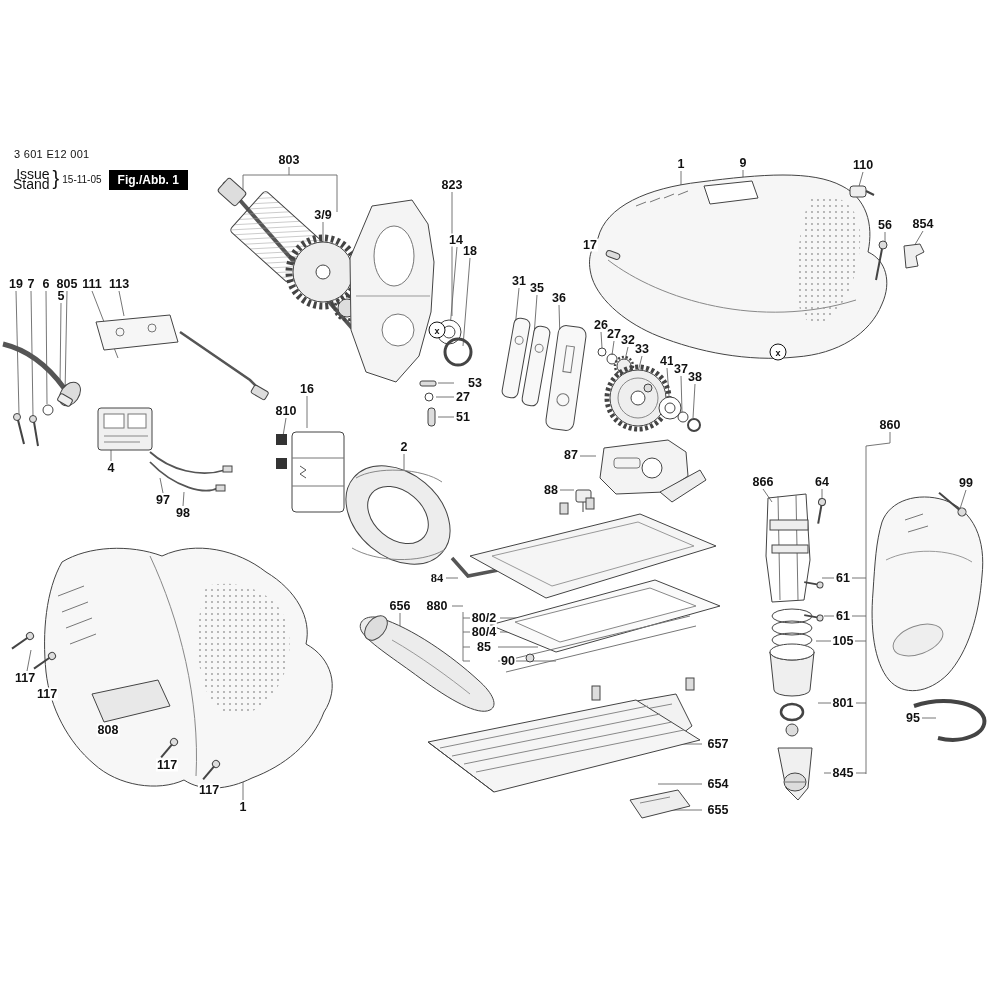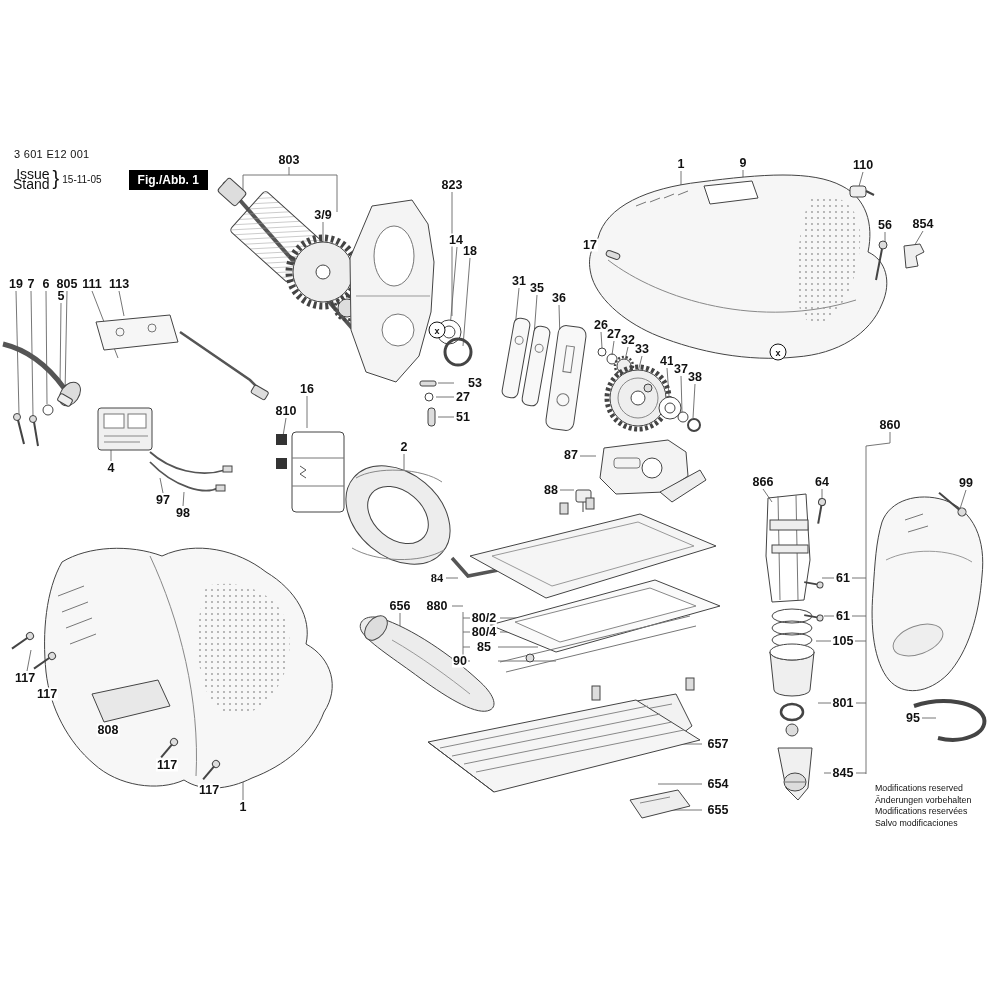--- a/index.html
+++ b/index.html
@@ -4,21 +4,21 @@
 <style>
   html,body{margin:0;padding:0;background:#fff;}
   .canvas{position:relative;width:1000px;height:1000px;background:#ffffff;
           font-family:"Liberation Sans",sans-serif;overflow:hidden;}
   .art{position:absolute;left:0;top:0;}
   .doc-number{position:absolute;left:14px;top:148px;font-size:11px;color:#111;letter-spacing:.3px;}
   .issue-row{position:absolute;left:13px;top:169px;display:flex;align-items:center;gap:3px;}
   .issue-stand{display:flex;flex-direction:column;font-size:14px;line-height:9.5px;color:#111;text-align:right;}
   .brace{font-size:20px;font-weight:300;margin-top:-2px;color:#111;}
   .issue-date{font-size:10px;color:#111;}
-  .fig-box{margin-left:24px;background:#000;color:#fff;font-weight:700;font-size:12px;padding:3px 9px;}
+  .fig-box{margin-left:4px;background:#000;color:#fff;font-weight:700;font-size:12px;padding:3px 9px;}
   .callout{position:absolute;transform:translate(-50%,-50%);font-size:12.5px;font-weight:700;
            color:#111;background:#fff;padding:0 1px;white-space:nowrap;line-height:13px;}
   .marker{position:absolute;transform:translate(-50%,-50%);width:15px;height:15px;border:1.4px solid #111;
           border-radius:50%;display:flex;align-items:center;justify-content:center;
           font-size:9px;font-weight:700;color:#111;background:#fff;}
   .notes{position:absolute;left:875px;top:783px;font-size:8.8px;line-height:11.5px;color:#111;}
 </style>
 </head>
 <body>
 
@@ -335,21 +335,21 @@
       <span class="callout" style="left: 111px; top: 468px;">4</span>
       <span class="callout" style="left: 163px; top: 500px;">97</span>
       <span class="callout" style="left: 183px; top: 513px;">98</span>
       <span class="callout" style="left: 571px; top: 455px;">87</span>
       <span class="callout" style="left: 551px; top: 490px;">88</span>
       <span class="callout" style="left: 437px; top: 578px; font-family: Liberation Serif, serif;">84</span>
       <span class="callout" style="left: 437px; top: 606px;">880</span>
       <span class="callout" style="left: 484px; top: 618px;">80/2</span>
       <span class="callout" style="left: 484px; top: 632px;">80/4</span>
       <span class="callout" style="left: 484px; top: 647px;">85</span>
-      <span class="callout" style="left: 460px; top: 661px;">90</span>
+      <span class="callout" style="left: 508px; top: 661px;">90</span>
       <span class="callout" style="left: 400px; top: 606px;">656</span>
       <span class="callout" style="left: 890px; top: 425px;">860</span>
       <span class="callout" style="left: 763px; top: 482px;">866</span>
       <span class="callout" style="left: 822px; top: 482px;">64</span>
       <span class="callout" style="left: 966px; top: 483px;">99</span>
       <span class="callout" style="left: 843px; top: 578px;">61</span>
       <span class="callout" style="left: 843px; top: 616px;">61</span>
       <span class="callout" style="left: 843px; top: 641px;">105</span>
       <span class="callout" style="left: 843px; top: 703px;">801</span>
       <span class="callout" style="left: 913px; top: 718px;">95</span>
@@ -360,20 +360,14 @@
       <span class="callout" style="left: 167px; top: 765px;">117</span>
       <span class="callout" style="left: 209px; top: 790px;">117</span>
       <span class="callout" style="left: 243px; top: 807px;">1</span>
       <span class="callout" style="left: 718px; top: 744px;">657</span>
       <span class="callout" style="left: 718px; top: 784px;">654</span>
       <span class="callout" style="left: 718px; top: 810px;">655</span>
       <span class="marker" style="left: 437px; top: 330px;">x</span>
       <span class="marker" style="left: 778px; top: 352px;">x</span>
     </div>
 
-  <div class="notes">
-    <div>Modifications reserved</div>
-    <div>Änderungen vorbehalten</div>
-    <div>Modifications reservées</div>
-    <div>Salvo modificaciones</div>
-  </div>
 
 </div>
 
 </body></html>

